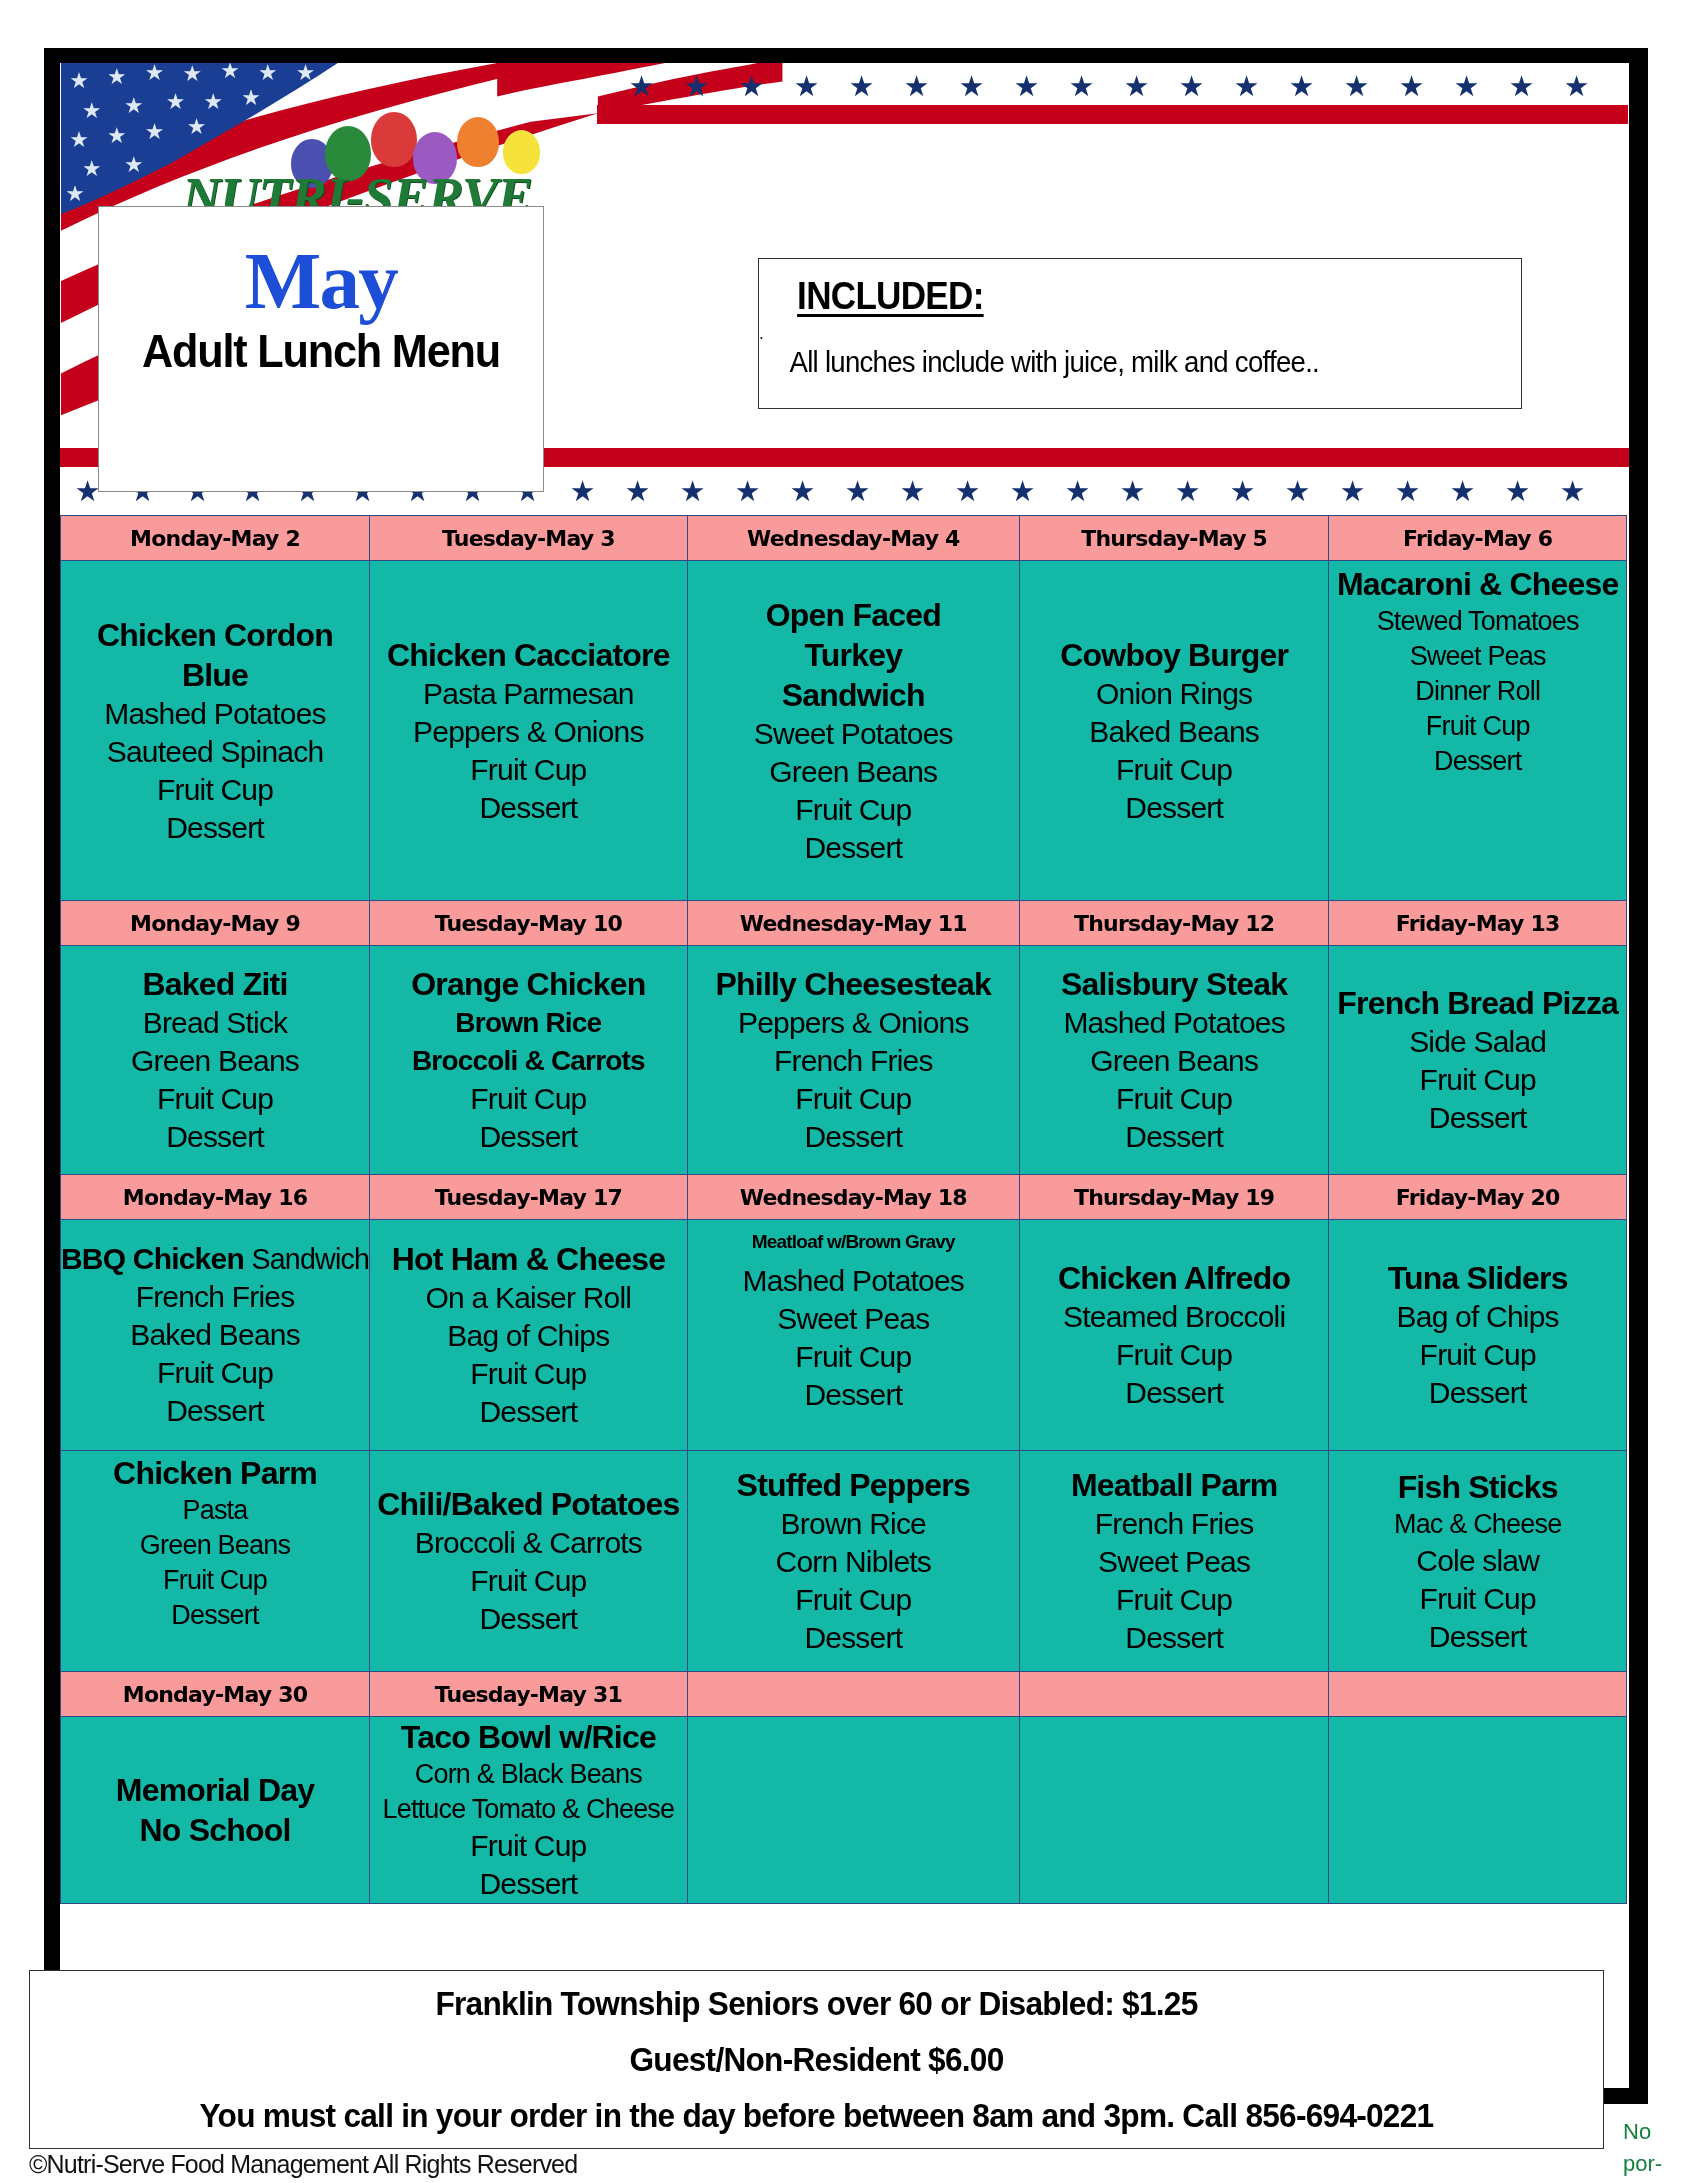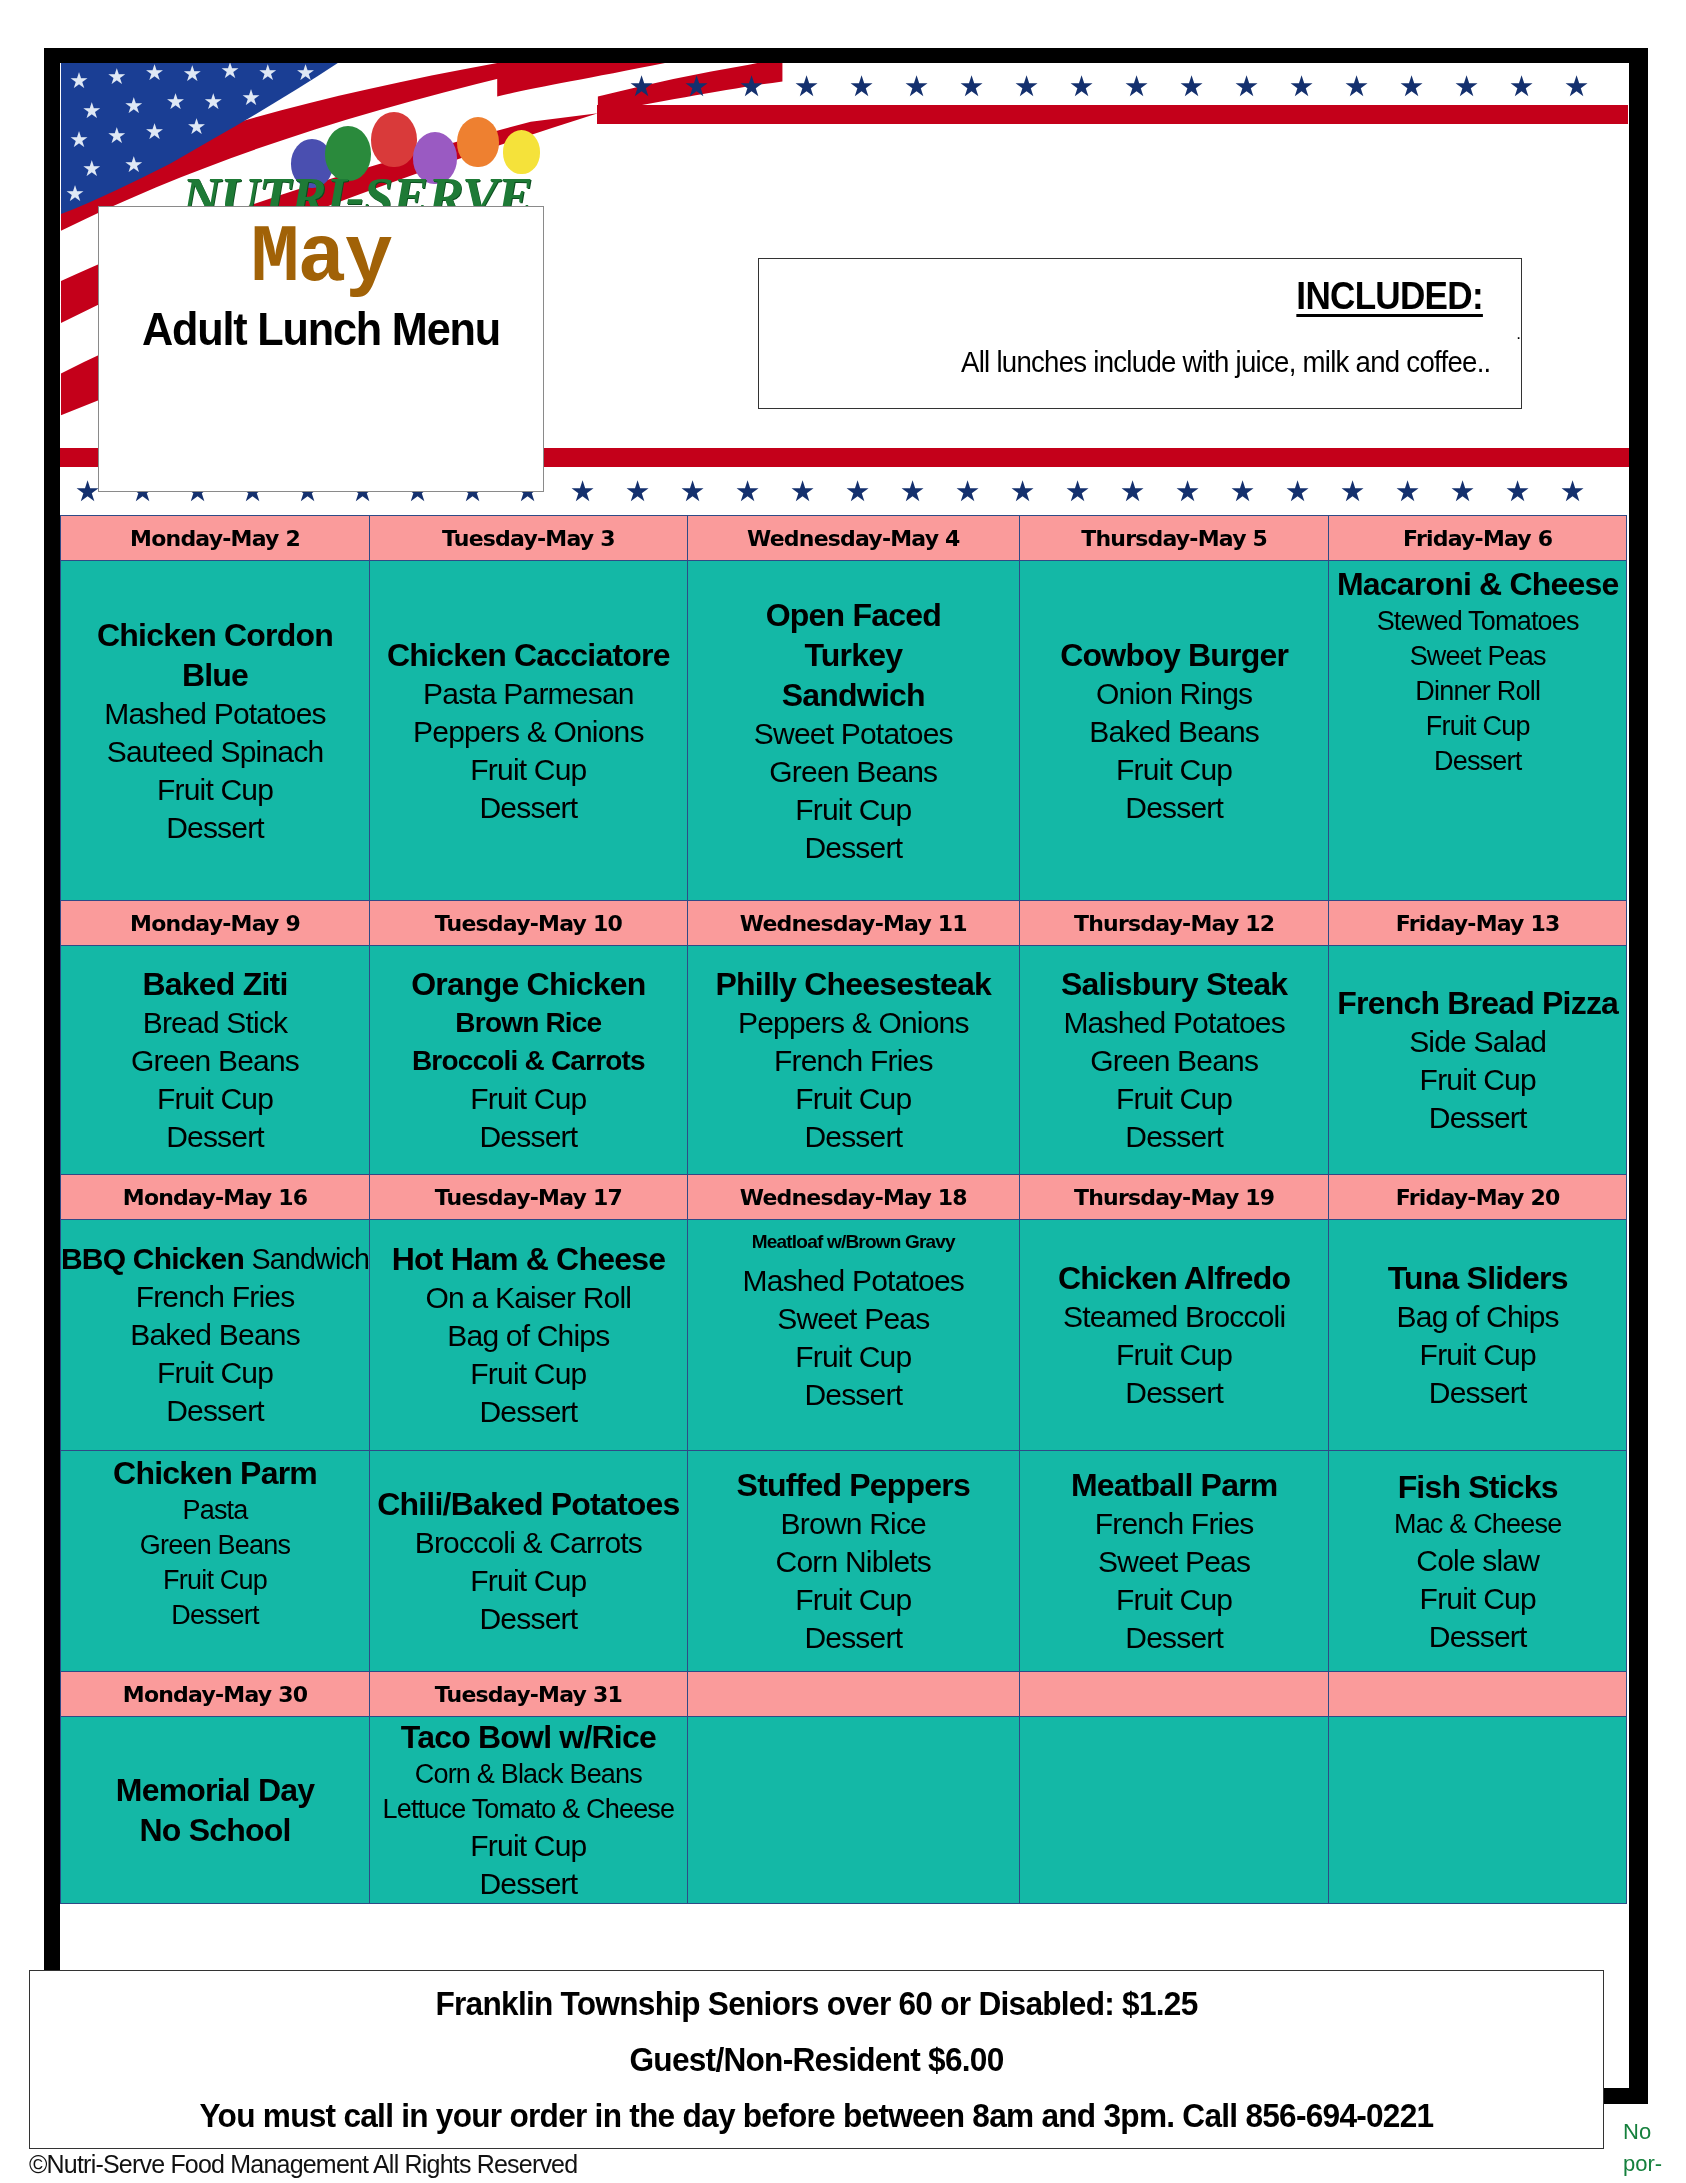--- a/index.html
+++ b/index.html
@@ -16,25 +16,25 @@
   .star-row { position: absolute; left: 0; width: 1569px; height: 34px; display: flex; align-items: center; }
   .star-row span { color: #14306e; font-size: 28.6px; line-height: 34px; display: inline-block; text-align: center; }
   .red-bar { position: absolute; height: 18.5px; background: #c4001a; }
 
   .logo { position: absolute; left: 63px; top: 59px; width: 437px; height: 134px; }
   .logo-main { position: absolute; left: 59px; top: 44px; font-family: "Liberation Serif", serif; font-style: italic; font-weight: bold; font-size: 54px; color: #1e7a36; letter-spacing: -0.8px; white-space: nowrap; text-shadow: 0.8px 0.8px 0 #0c4d1f; }
   .logo-sub { position: absolute; left: 76px; top: 111px; font-family: "Liberation Serif", serif; font-size: 21px; color: #222; letter-spacing: -0.4px; white-space: nowrap; }
   .balloon { position: absolute; border-radius: 50% 50% 48% 48%; }
 
   .title-box { position: absolute; left: 98px; top: 206px; width: 446px; height: 286px; background: #fff; border: 1.7px solid #8a8a8a; text-align: center; z-index: 3; }
-  .title-month { font-family: Liberation Mono, monospace; font-weight: bold; font-size: 81px; color: #a16207; line-height: 84px; margin-top: 10px; letter-spacing: -1.7px; }
+  .title-month { font-family: Liberation Serif, serif; font-weight: bold; font-size: 81px; color: #1d4ed8; line-height: 84px; margin-top: 32px; letter-spacing: -1.7px; }
   .title-menu { font-weight: bold; font-size: 47px; line-height: 52px; letter-spacing: -1.3px; margin-top: 1.7px; transform: scaleX(0.92); }
   .title-town { font-family: "DejaVu Serif", serif; font-style: italic; font-size: 39px; line-height: 50px; margin-top: 5px; letter-spacing: 0.8px; }
 
-  .included-box { position: absolute; left: 758px; top: 258px; width: 764px; height: 151px; border: 1.7px solid #333; background: #fff; text-align: right; z-index: 3; }
+  .included-box { position: absolute; left: 758px; top: 258px; width: 764px; height: 151px; border: 1.7px solid #333; background: #fff; text-align: left; z-index: 3; }
   .included-title { font-weight: bold; font-size: 39px; text-decoration: underline; text-decoration-thickness: 3.4px; text-underline-offset: 5px; margin-top: 15px; letter-spacing: -0.8px; transform: scaleX(0.9); }
   .included-dot { font-size: 17px; line-height: 17px; margin-top: 6.7px; }
   .included-text { font-size: 30px; margin-top: 3.4px; letter-spacing: -0.8px; transform: scaleX(0.92); }
 
   
   .grid { position: absolute; left: 60px; top: 515px; width: 1567px; border-collapse: collapse; z-index: 2; background: #14b8a6; }
   .grid td { border: 1.7px solid #2f4a86; text-align: center; vertical-align: middle; padding: 0; }
   .day-head { background: #fa9b9b; height: 45px; font-family: "DejaVu Sans", sans-serif; font-weight: bold; font-size: 22px; letter-spacing: -0.8px; }
   .cell { font-size: 30px; line-height: 38px; letter-spacing: -0.8px; }
   .cell .main { font-weight: bold; font-size: 32px; line-height: 40px; display: block; }

